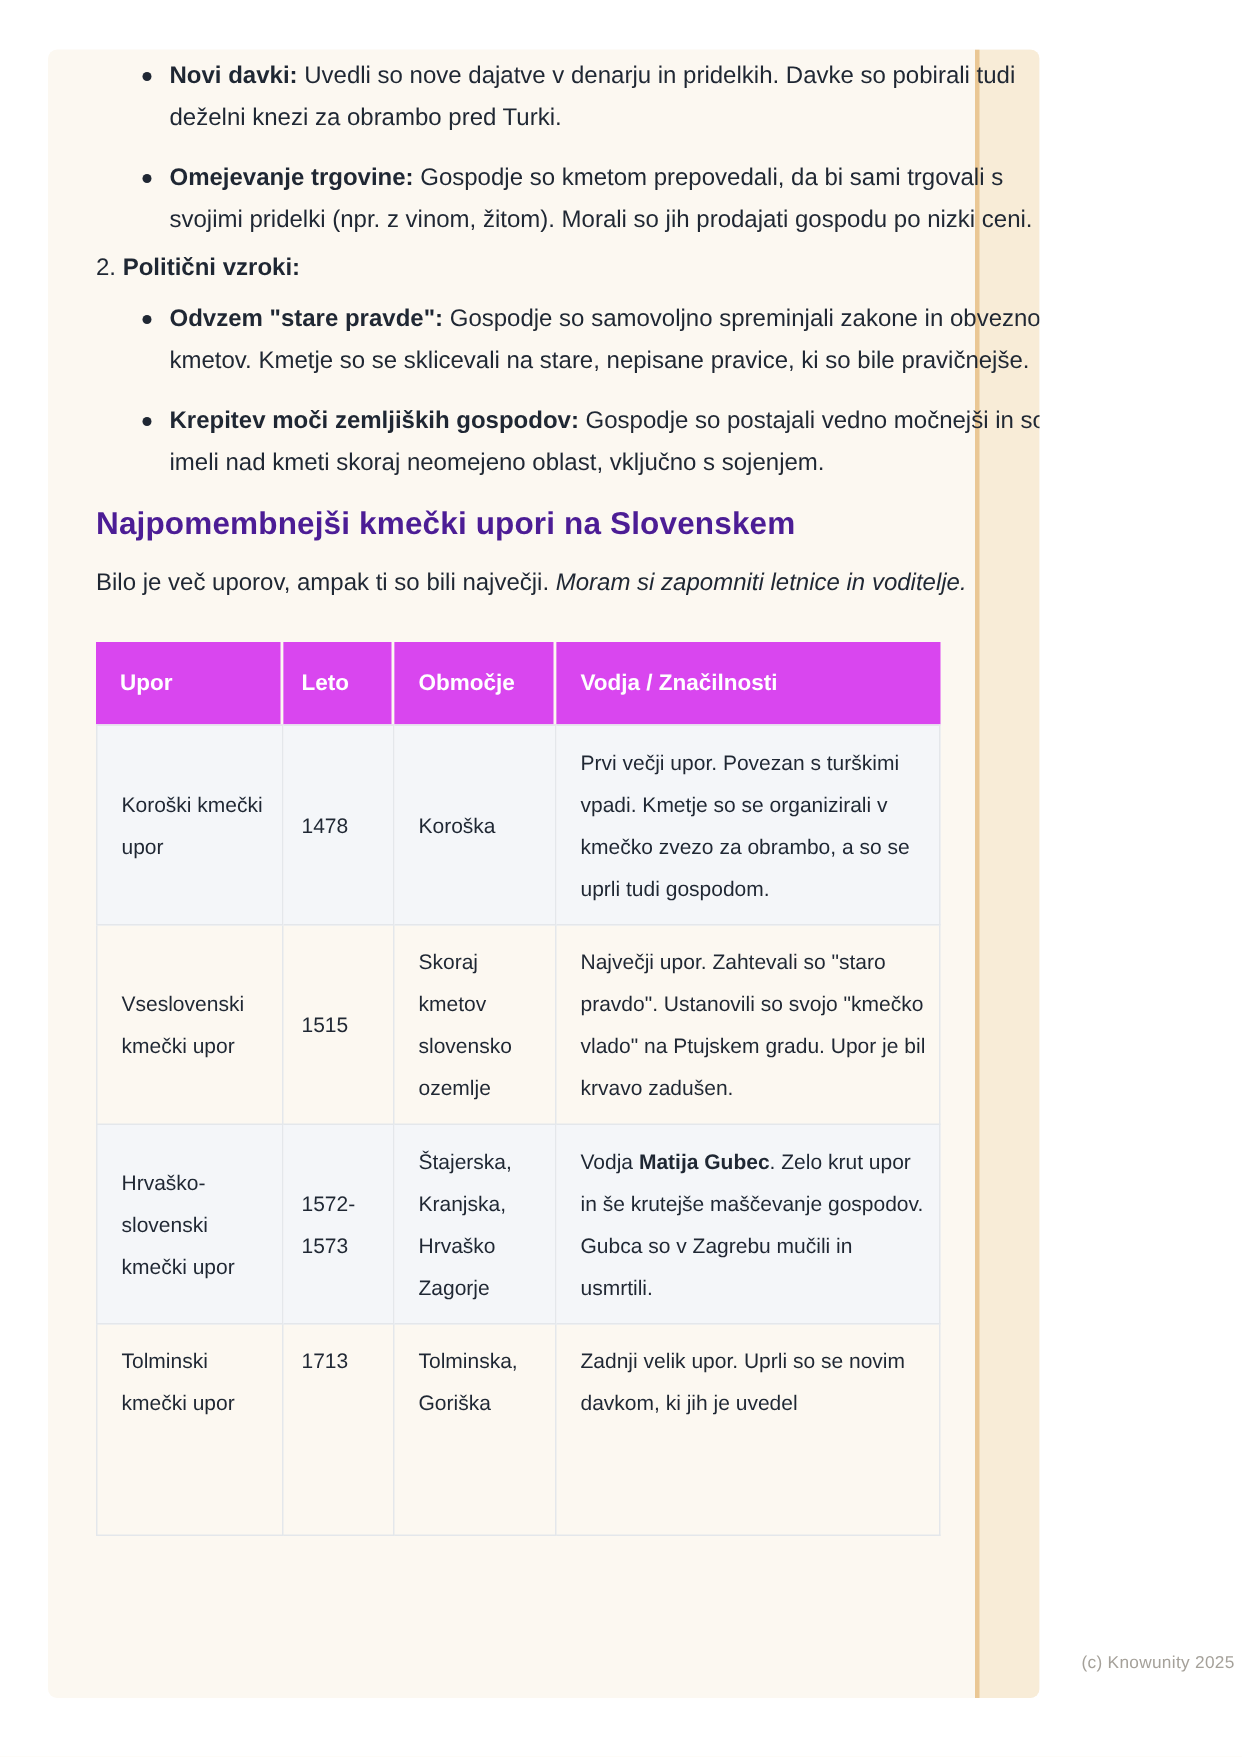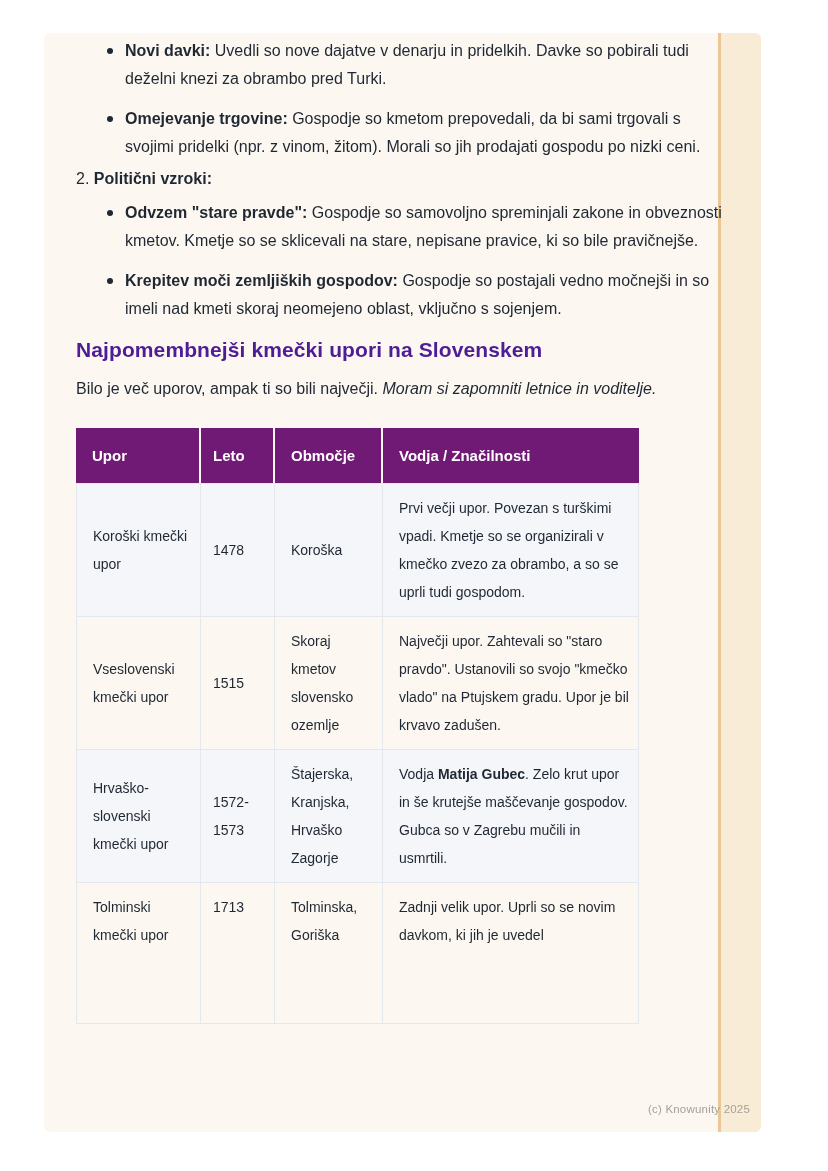--- a/index.html
+++ b/index.html
@@ -2,21 +2,21 @@
 <html><head>
 <meta charset="utf-8">
 <style>
   html,body{margin:0;padding:0;}
   body{
     width:828px;height:1171px;position:relative;background:#ffffff;
     font-family:"Liberation Sans","DejaVu Sans",sans-serif;
     color:#1F2733;overflow:hidden;
   }
   .page{
-    position:absolute;left:44px;top:33px;width:717px;height:1099px;
+    position:absolute;left:32px;top:33px;width:661px;height:1099px;
     background:#FCF8F1;border-radius:6px;overflow:hidden;
   }
   .stripe{
     position:absolute;right:0;top:0;height:100%;width:43px;
     background:#F8ECD7;border-left:3px solid #EAC794;box-sizing:border-box;
   }
   .content{
     position:absolute;left:32px;top:0;width:661px;padding-top:4px;
   }
   .li{
@@ -38,40 +38,40 @@
   }
   p.intro{
     margin:0 0 25px 0;font-size:16px;line-height:28px;text-align:justify;
   }
   p.intro .it{font-style:italic;}
   table.upori{
     border-collapse:separate;border-spacing:0;table-layout:fixed;
     width:563px;
   }
   table.upori th{
-    background:#701a75;color:#ffffff;font-weight:700;font-size:15px;
+    background:#d946ef;color:#ffffff;font-weight:700;font-size:15px;
     line-height:27px;text-align:left;padding:14px 8px 14px 16px;
     border-right:2px solid #FCF8F1;
     margin-left:24px;
   }
   table.upori th:last-child{border-right:0;}
   table.upori th.c-leto{padding-left:12px;}
   table.upori td{
     font-size:14px;line-height:28px;vertical-align:middle;
     padding:10px 8px 10px 16px;
     border-right:1px solid #E4E7EB;border-bottom:1px solid #E4E7EB;
     background:transparent;word-wrap:break-word;
   }
   table.upori td:first-child{border-left:1px solid #E4E7EB;}
   table.upori tr.r1 td{border-top:1px solid #E4E7EB;}
   table.upori tr:nth-child(even) td{background:#F4F6F9;}
   table.upori td.c-leto{padding-left:12px;}
   table.upori tr.r4 td{height:120px;vertical-align:top;}
   .watermark{
-    position:absolute;left:648px;top:1103px;font-size:11.5px;
+    position:absolute;left:721px;top:1103px;font-size:11.5px;
     color:#A5A19A;letter-spacing:0.2px;z-index:5;
   }
 </style>
 </head>
 <body>
 
 <div class="page">
   <div class="stripe"></div>
 
   <div class="content">

